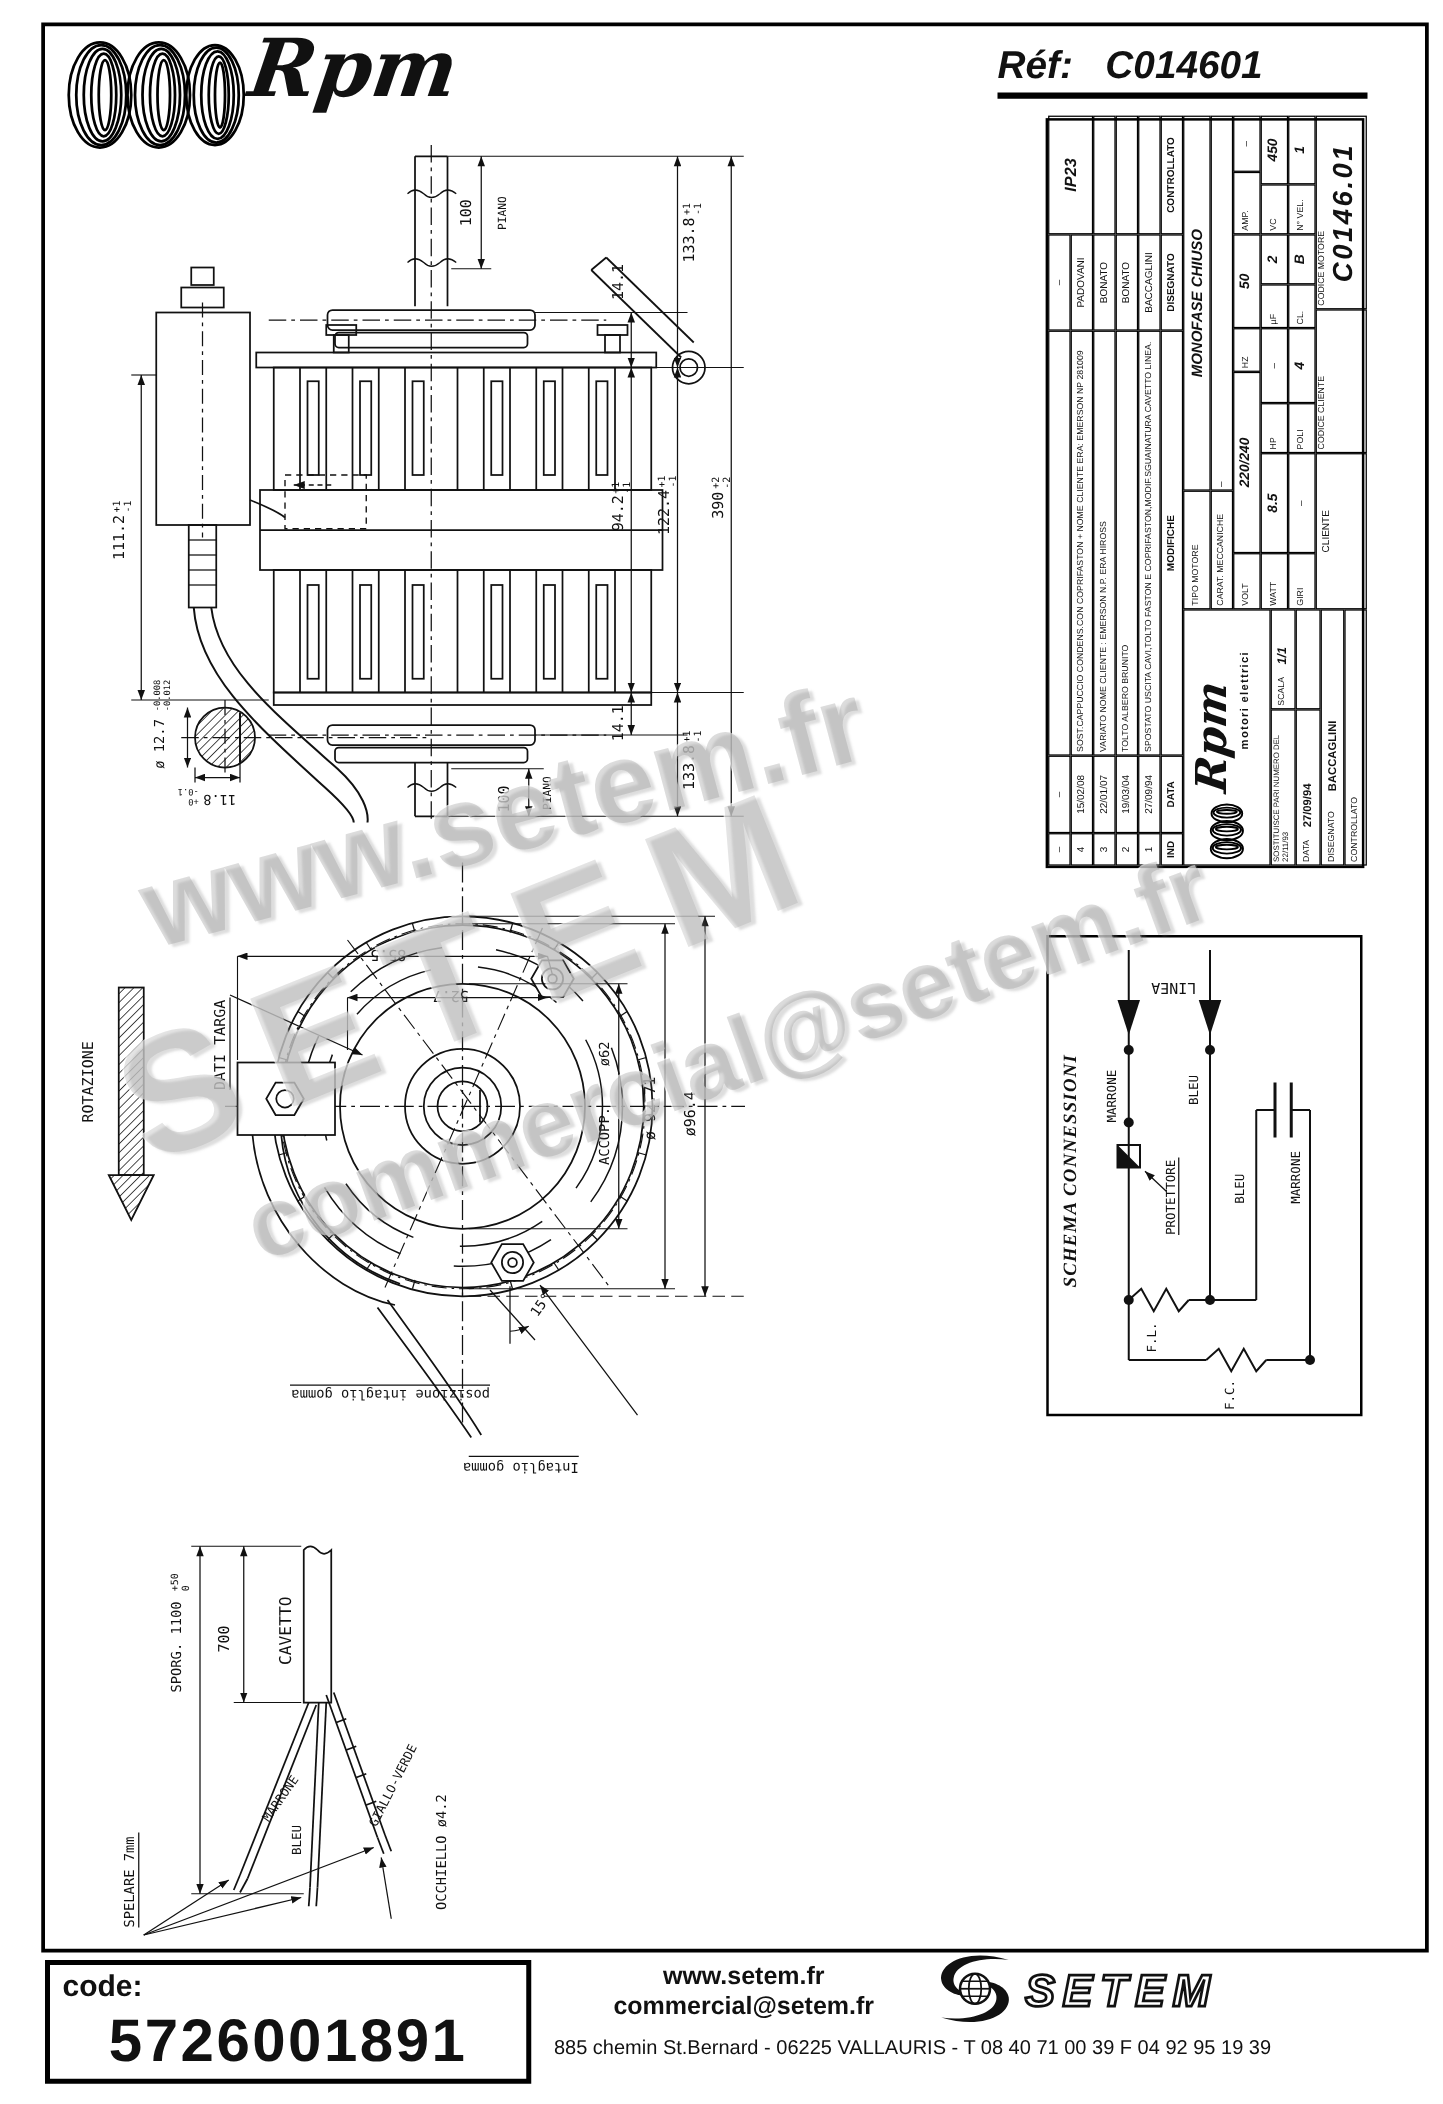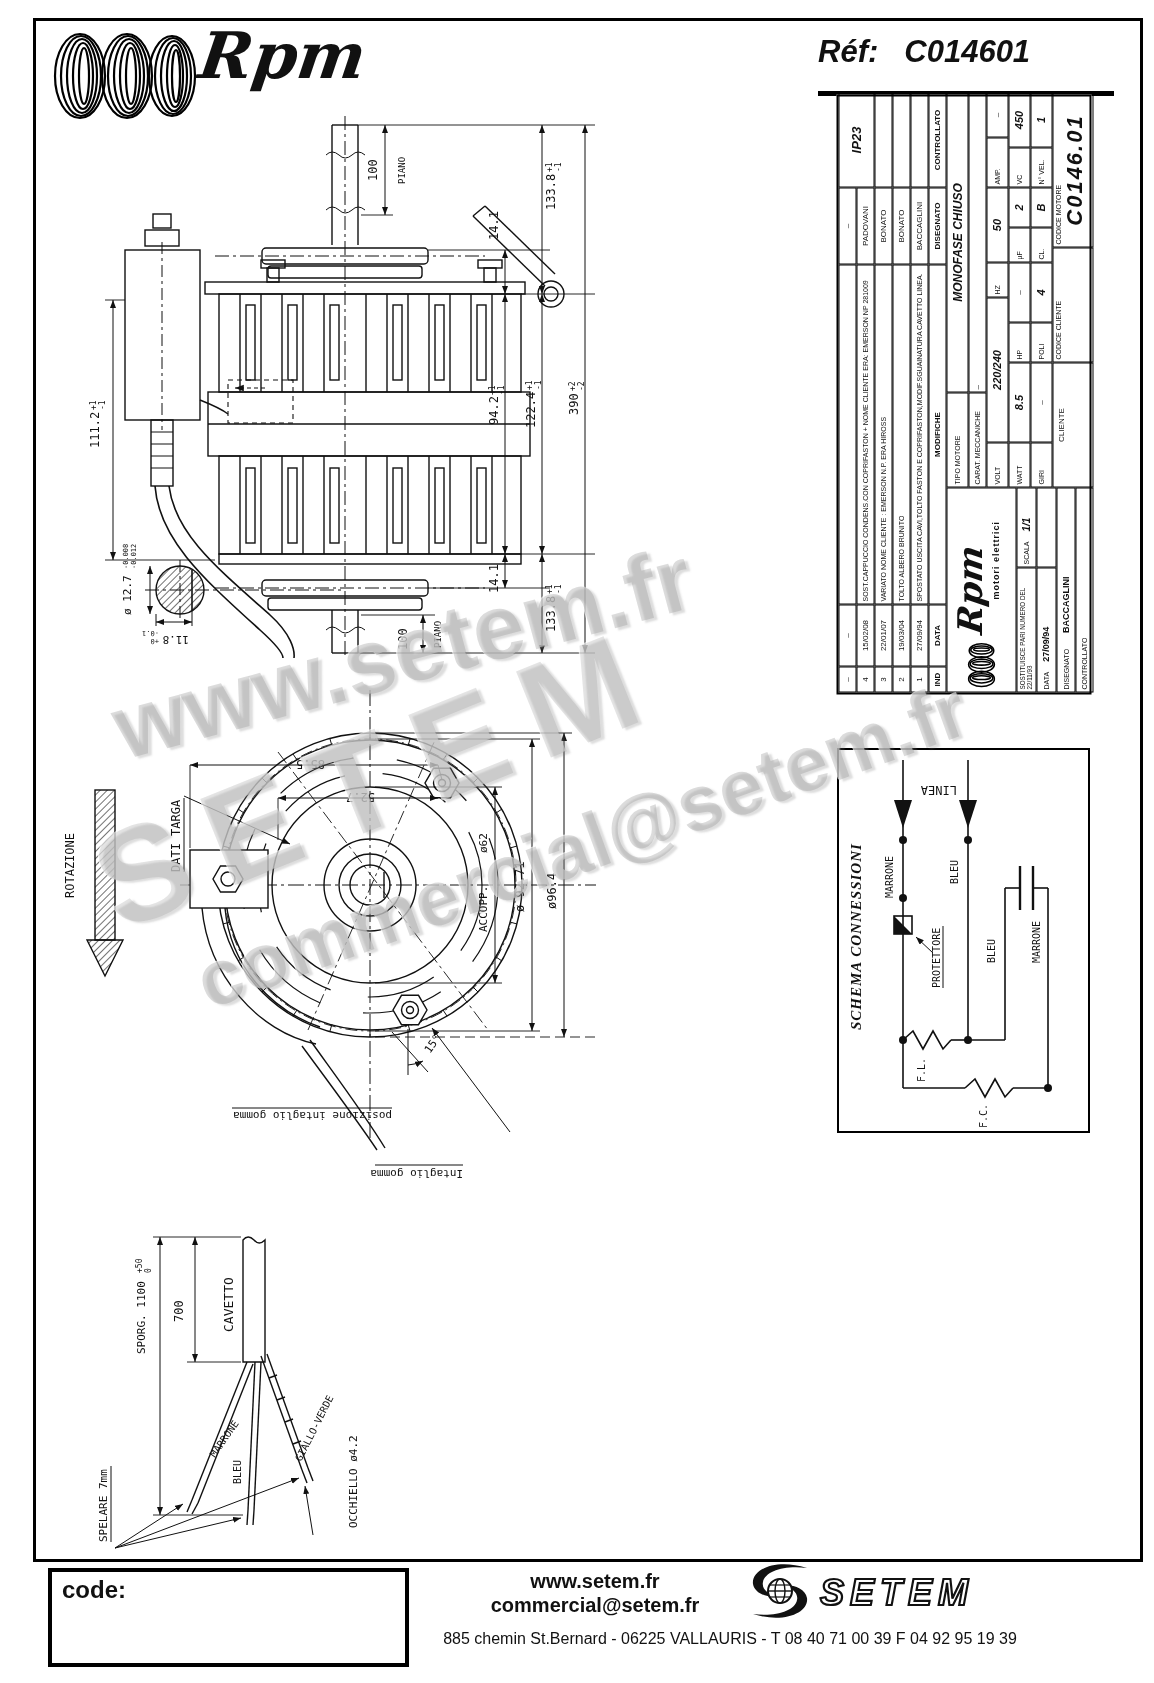--- a/index.html
+++ b/index.html
@@ -13,36 +13,36 @@
   .dt11{font:11px "DejaVu Sans Mono",monospace;}
   .dt10{font:10px "DejaVu Sans Mono",monospace;}
   .dt13{font:13px "DejaVu Sans Mono",monospace;}
   .tol{font:8px "DejaVu Sans Mono",monospace;}
   .tol7{font:7px "DejaVu Sans Mono",monospace;}
   
   #frame{left:33px;top:18px;width:1104px;height:1538px;border:3px solid #000;}
   
   #brand{left:52px;top:26px;}
   #brand-name{left:200px;top:18px;font:italic bold 64px "DejaVu Serif",serif;transform:skewX(-8deg);}
-  #ref{left:798px;top:34px;width:296px;border-bottom:5px solid #000;padding-bottom:21px;
-       font:italic bold 31px "Liberation Sans",sans-serif;white-space:nowrap;margin-left:20px;}
+  #ref{left:798px;top:34px;width:296px;border-bottom:5px solid #000;padding-bottom:4px;
+       font:italic bold 31px "Liberation Sans",sans-serif;white-space:nowrap;}
   #ref .v{margin-left:26px;}
   
   #tb{left:664px;top:267px;width:600px;height:255px;transform:rotate(-90deg);
       background:#fff;border:2px solid #000;box-sizing:border-box;font-family:"Liberation Sans",sans-serif;}
   .cell{position:absolute;border:1px solid #000;box-sizing:border-box;overflow:hidden;
         font-size:8px;line-height:1.05;padding:1px 2px;}
   .lb{font-size:7px;}
   .it{font-style:italic;font-weight:bold;}
   .ctr{display:flex;align-items:center;justify-content:center;text-align:center;}
   .vmid{display:flex;align-items:center;}
   
   #schema{left:837px;top:748px;width:253px;height:385px;border:2px solid #000;box-sizing:border-box;background:transparent;}
   
-  #codebox{left:36px;top:1568px;width:361px;height:99px;border:4px solid #000;box-sizing:border-box;margin-left:12px;}
+  #codebox{left:36px;top:1568px;width:389px;height:99px;border:4px solid #000;box-sizing:border-box;}
   #codebox .lab{position:absolute;left:10px;top:4px;font:bold 24px "Liberation Sans",sans-serif;}
   #codebox .num{position:absolute;left:0;right:0;top:34px;text-align:center;
                 font:bold 48px "Liberation Sans",sans-serif;letter-spacing:2px;}
   .ftline{white-space:nowrap;}
   
   .wm{position:absolute;color:rgba(140,140,140,0.30);font-weight:bold;white-space:nowrap;
       text-shadow:3px 3px 2px rgba(120,120,120,0.25), -1px -1px 0 rgba(255,255,255,0.7);
       pointer-events:none;z-index:6;font-family:"Liberation Sans",sans-serif;}
   #wm1{left:105px;top:600px;font-size:92px;transform:rotate(-15deg);}
   #wm2{left:80px;top:700px;font-size:135px;letter-spacing:26px;transform:rotate(-22deg);
@@ -697,20 +697,21 @@
       <text class="dt10">F.C.</text>
     </g>
 </svg>
 
 <div id="wm1" class="wm">www.setem.fr</div>
 <div id="wm2" class="wm">SETEM</div>
 <div id="wm3" class="wm">commercial@setem.fr</div>
 
 <div id="codebox" class="abs">
   <div class="lab">code:</div>
+  <div class="num">5726001891</div>
 </div>
 <div class="abs ftline" style="left:450px;top:1570px;width:290px;text-align:center;font-weight:bold;font-size:20px;">www.setem.fr</div>
 <div class="abs ftline" style="left:450px;top:1594px;width:290px;text-align:center;font-weight:bold;font-size:20px;">commercial@setem.fr</div>
 <div class="abs ftline" style="left:410px;top:1630px;width:640px;text-align:center;font-size:16px;">885 chemin St.Bernard  -  06225 VALLAURIS  -  T 08 40 71 00 39   F 04 92 95 19 39</div>
 <svg class="abs" style="left:745px;top:1562px;" width="70" height="60" viewBox="0 0 70 60">
   <path d="M62,6 C30,-4 6,8 8,22 C10,34 30,38 40,32 C26,36 16,28 18,20 C20,9 40,3 62,6 Z" fill="#111"></path>
   <path d="M8,52 C40,62 64,50 62,36 C60,24 40,20 30,26 C44,22 54,30 52,38 C50,49 30,55 8,52 Z" fill="#111"></path>
   <circle cx="35" cy="29" r="12" fill="#fff" stroke="#111" stroke-width="2"></circle>
   <ellipse cx="35" cy="29" rx="5" ry="12" fill="none" stroke="#111" stroke-width="1.4"></ellipse>
   <line x1="23" y1="29" x2="47" y2="29" stroke="#111" stroke-width="1.4"></line>

